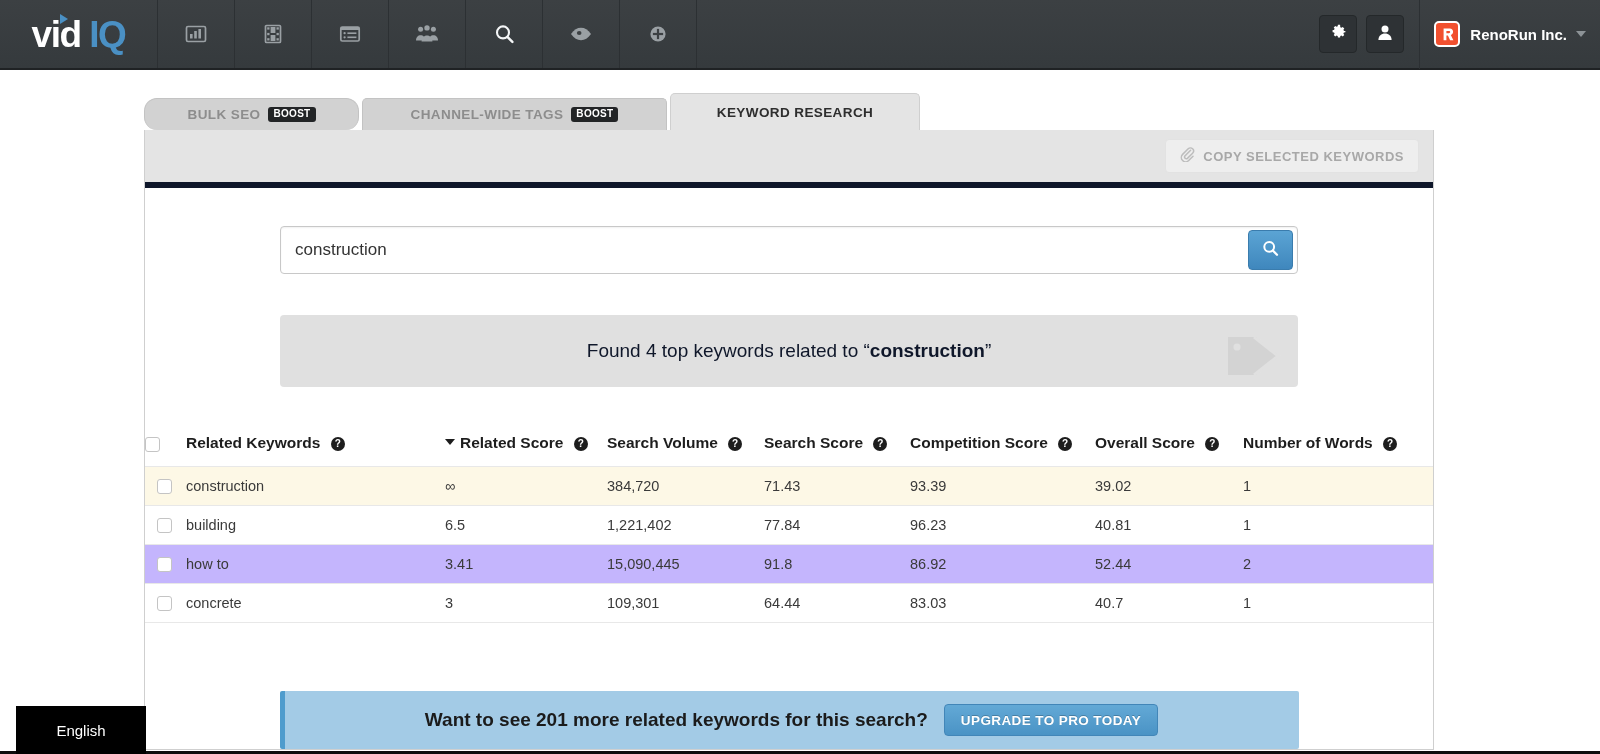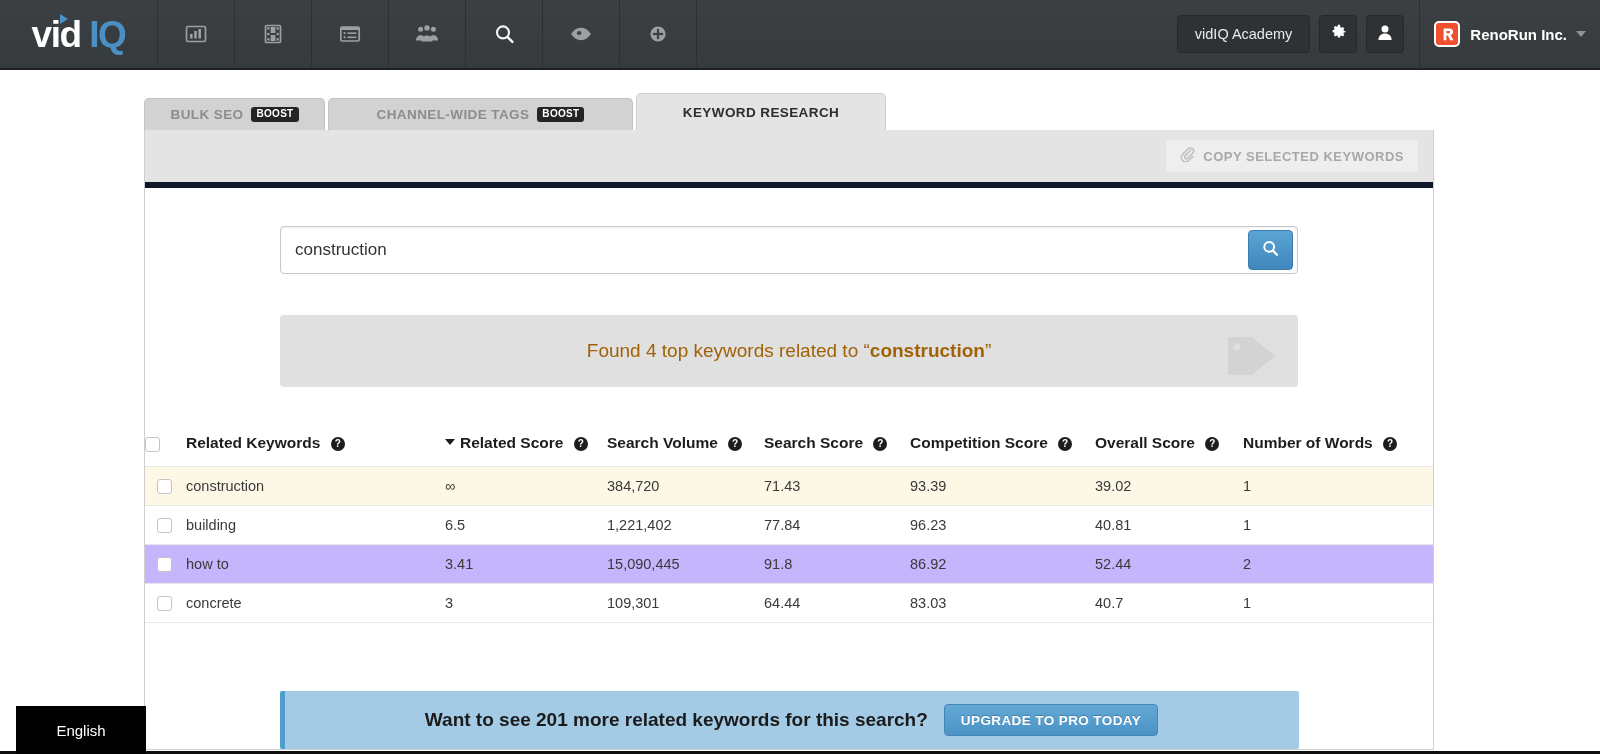--- a/index.html
+++ b/index.html
@@ -151,21 +151,21 @@
     align-items: center;
     justify-content: center;
     font-size: 13.5px;
     font-weight: bold;
     letter-spacing: 0.4px;
     color: #8d8d8d;
     cursor: pointer;
     margin-right: 3px;
     padding: 0 18px;
   }
-  .tab.w1 { width: 181px; }
+  .tab.w1 { width: 215px; border-radius: 13px; }
   .tab.w2 { width: 305px; }
   .tab.w3 { width: 250px; }
   .tab.active {
     background: #e4e4e4;
     color: #2e2e2e;
     height: 37px;
     border-color: #cfcfcf;
   }
   .boost {
     background: #222426;
@@ -259,21 +259,21 @@
     background: #e0e0e0;
     border-radius: 4px;
     display: flex;
     align-items: center;
     justify-content: center;
     position: relative;
     overflow: hidden;
   }
   .found-text {
     font-size: 19px;
-    color: #a16207;
+    color: #0f172a;
   }
   .found-text b { font-weight: bold; }
   .found-tag {
     position: absolute;
     right: 16px;
     top: 18px;
     opacity: 0.55;
   }
 
   
@@ -489,23 +489,20 @@
         <svg width="22" height="22" viewBox="0 0 22 22">
           <circle cx="11" cy="11" r="7.6" fill="#9aa0a4"></circle>
           <rect x="9.9" y="5.9" width="2.2" height="10.2" fill="#3c4043"></rect>
           <rect x="5.9" y="9.9" width="10.2" height="2.2" fill="#3c4043"></rect>
         </svg>
       </span>
     </div>
   </div>
 
   <div class="topbar-right">
-    <div class="btn-dark">
-      <span>vidIQ Academy</span>
-    </div>
     <div class="btn-dark-sq">
       <span>
         <svg width="17" height="17" viewBox="0 0 17 17">
           <path fill="#ffffff" d="M8.5 5.6a2.9 2.9 0 100 5.8 2.9 2.9 0 000-5.8zm0 4.3a1.4 1.4 0 110-2.8 1.4 1.4 0 010 2.8z"></path>
           <path fill="#ffffff" d="M15.4 7.1l-1.5-.2a5.5 5.5 0 00-.5-1.2l.9-1.2-1.6-1.6-1.2.9a5.5 5.5 0 00-1.2-.5L10.1.8H7.9L7.7 2.3a5.5 5.5 0 00-1.2.5l-1.2-.9L3.7 3.5l.9 1.2a5.5 5.5 0 00-.5 1.2L2.6 6.1v2.2l1.5.2a5.5 5.5 0 00.5 1.2l-.9 1.2 1.6 1.6 1.2-.9a5.5 5.5 0 001.2.5l.2 1.5h2.2l.2-1.5a5.5 5.5 0 001.2-.5l1.2.9 1.6-1.6-.9-1.2a5.5 5.5 0 00.5-1.2l1.5-.2z"></path>
         </svg>
       </span>
     </div>
     <div class="btn-dark-sq">
       <span>

